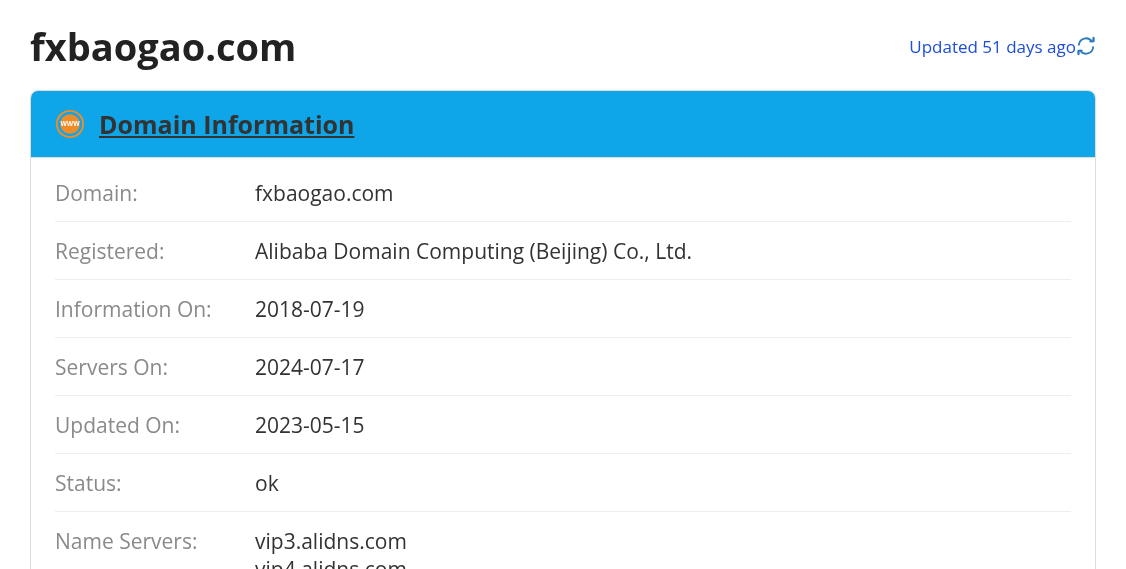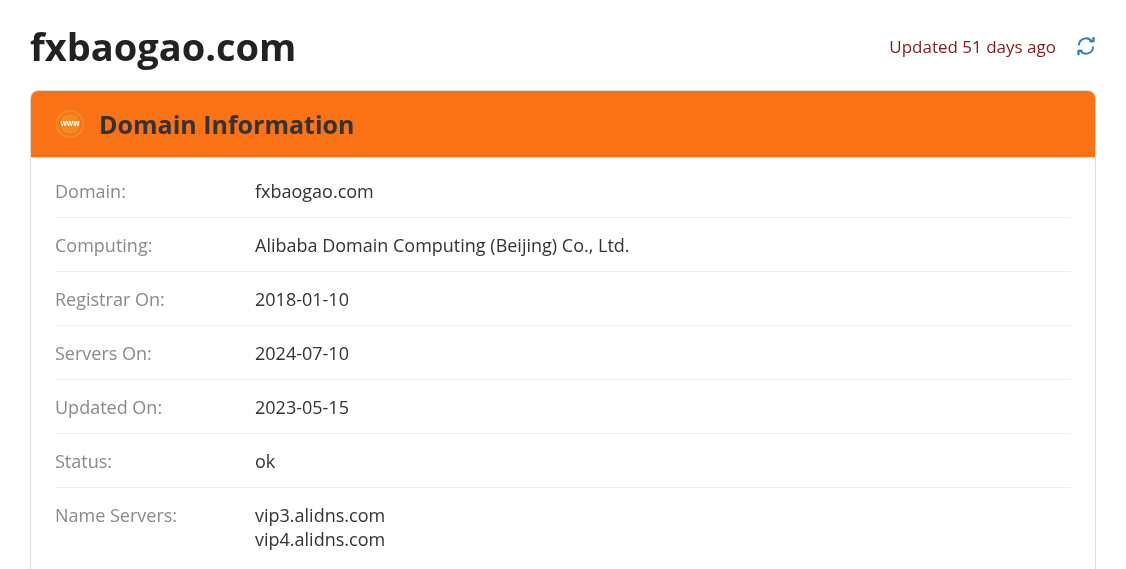--- a/index.html
+++ b/index.html
@@ -20,60 +20,61 @@
     margin-bottom: 18px;
   }
   .page-title {
     font-size: 38px;
     font-weight: 700;
     color: #222;
   }
   .updated-wrap {
     display: flex;
     align-items: center;
-    gap: 20px;
-    color: #7f1d1d;
+    gap: 0;
+    color: #1d4ed8;
     font-size: 17px;
   }
   .refresh-icon svg {
     width: 20px;
     height: 20px;
     display: block;
   }
   .panel {
     border: 1px solid #dddddd;
     border-radius: 8px;
     overflow: hidden;
   }
   .panel-header {
-    background: #f97316;
+    background: #0ea5e9;
     border-bottom: 1px solid #dddddd;
     padding: 16px 24px;
     display: flex;
     align-items: center;
     gap: 14px;
+    text-decoration: underline;
   }
   .panel-title {
     font-size: 25px;
     font-weight: 700;
     color: #333;
   }
   .domain-icon svg {
     width: 30px;
     height: 30px;
     display: block;
   }
   .info-list {
     padding: 6px 24px 12px 24px;
   }
   .info-row {
     display: flex;
     padding: 15px 0 14px 0;
     border-bottom: 1px solid #eeeeee;
-    font-size: 18px;
+    font-size: 21px;
   }
   .info-row:last-child {
     border-bottom: none;
   }
   .info-label {
     width: 200px;
     flex-shrink: 0;
     color: #8a8a8a;
   }
   .info-value {
@@ -111,30 +112,30 @@
       </svg>
     </span>
     <h2 class="panel-title">Domain Information</h2>
   </div>
   <div class="info-list">
     <div class="info-row">
       <div class="info-label">Domain:</div>
       <div class="info-value">fxbaogao.com</div>
     </div>
     <div class="info-row">
-      <div class="info-label">Computing:</div>
+      <div class="info-label">Registered:</div>
       <div class="info-value">Alibaba Domain Computing (Beijing) Co., Ltd.</div>
     </div>
     <div class="info-row">
-      <div class="info-label">Registrar On:</div>
-      <div class="info-value">2018-01-10</div>
+      <div class="info-label">Information On:</div>
+      <div class="info-value">2018-07-19</div>
     </div>
     <div class="info-row">
       <div class="info-label">Servers On:</div>
-      <div class="info-value">2024-07-10</div>
+      <div class="info-value">2024-07-17</div>
     </div>
     <div class="info-row">
       <div class="info-label">Updated On:</div>
       <div class="info-value">2023-05-15</div>
     </div>
     <div class="info-row">
       <div class="info-label">Status:</div>
       <div class="info-value">ok</div>
     </div>
     <div class="info-row">

